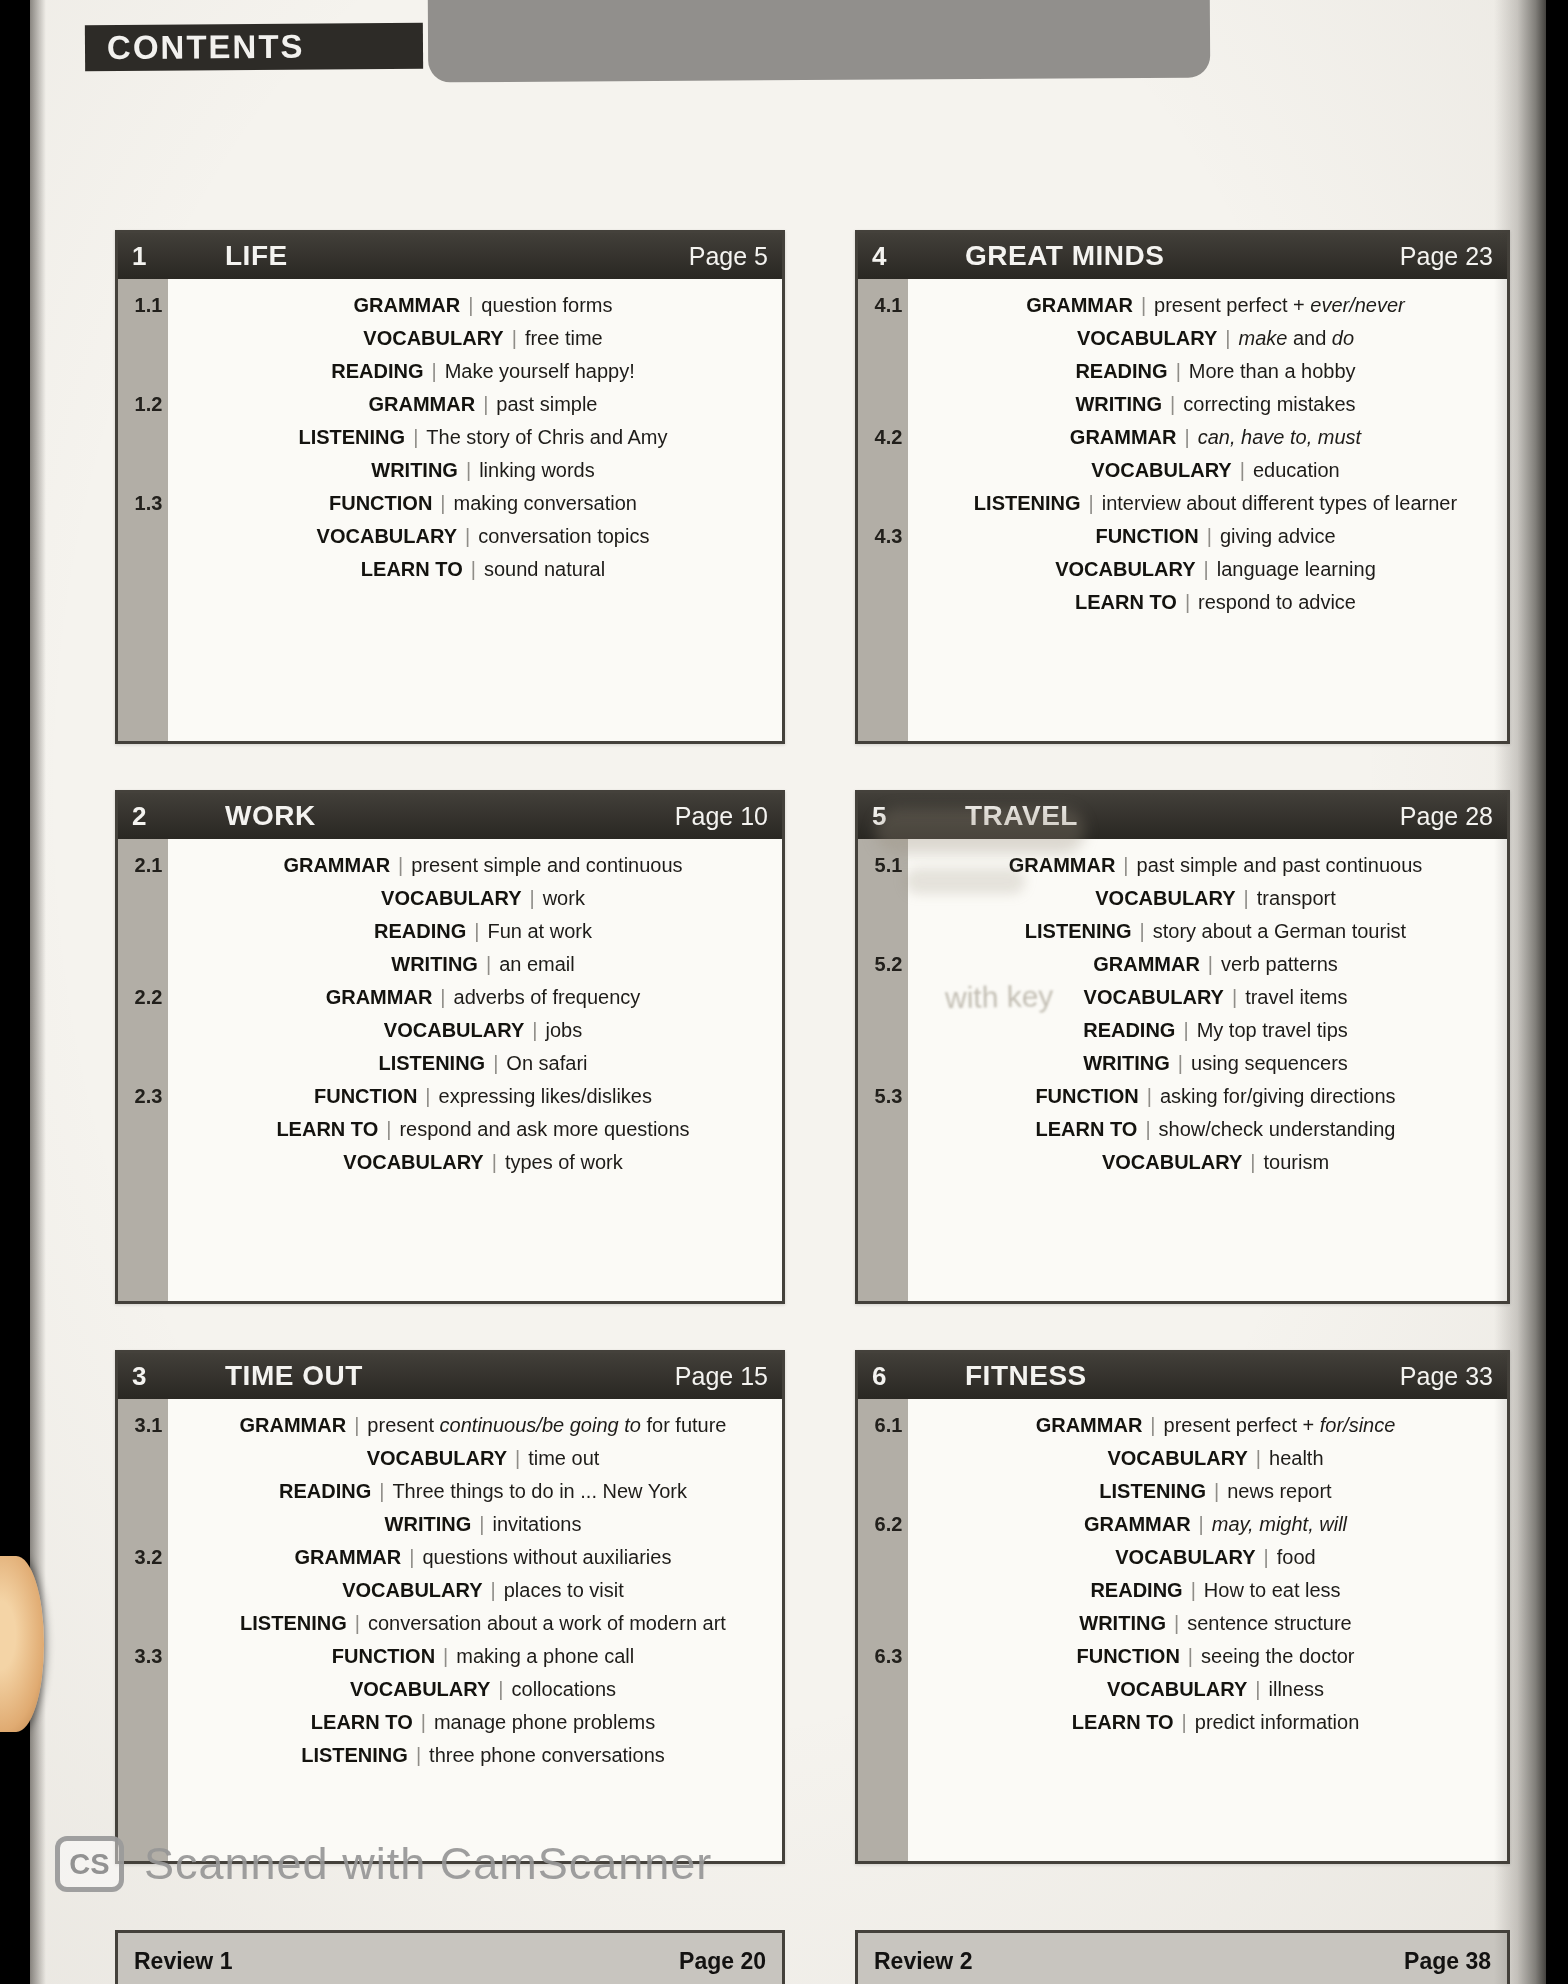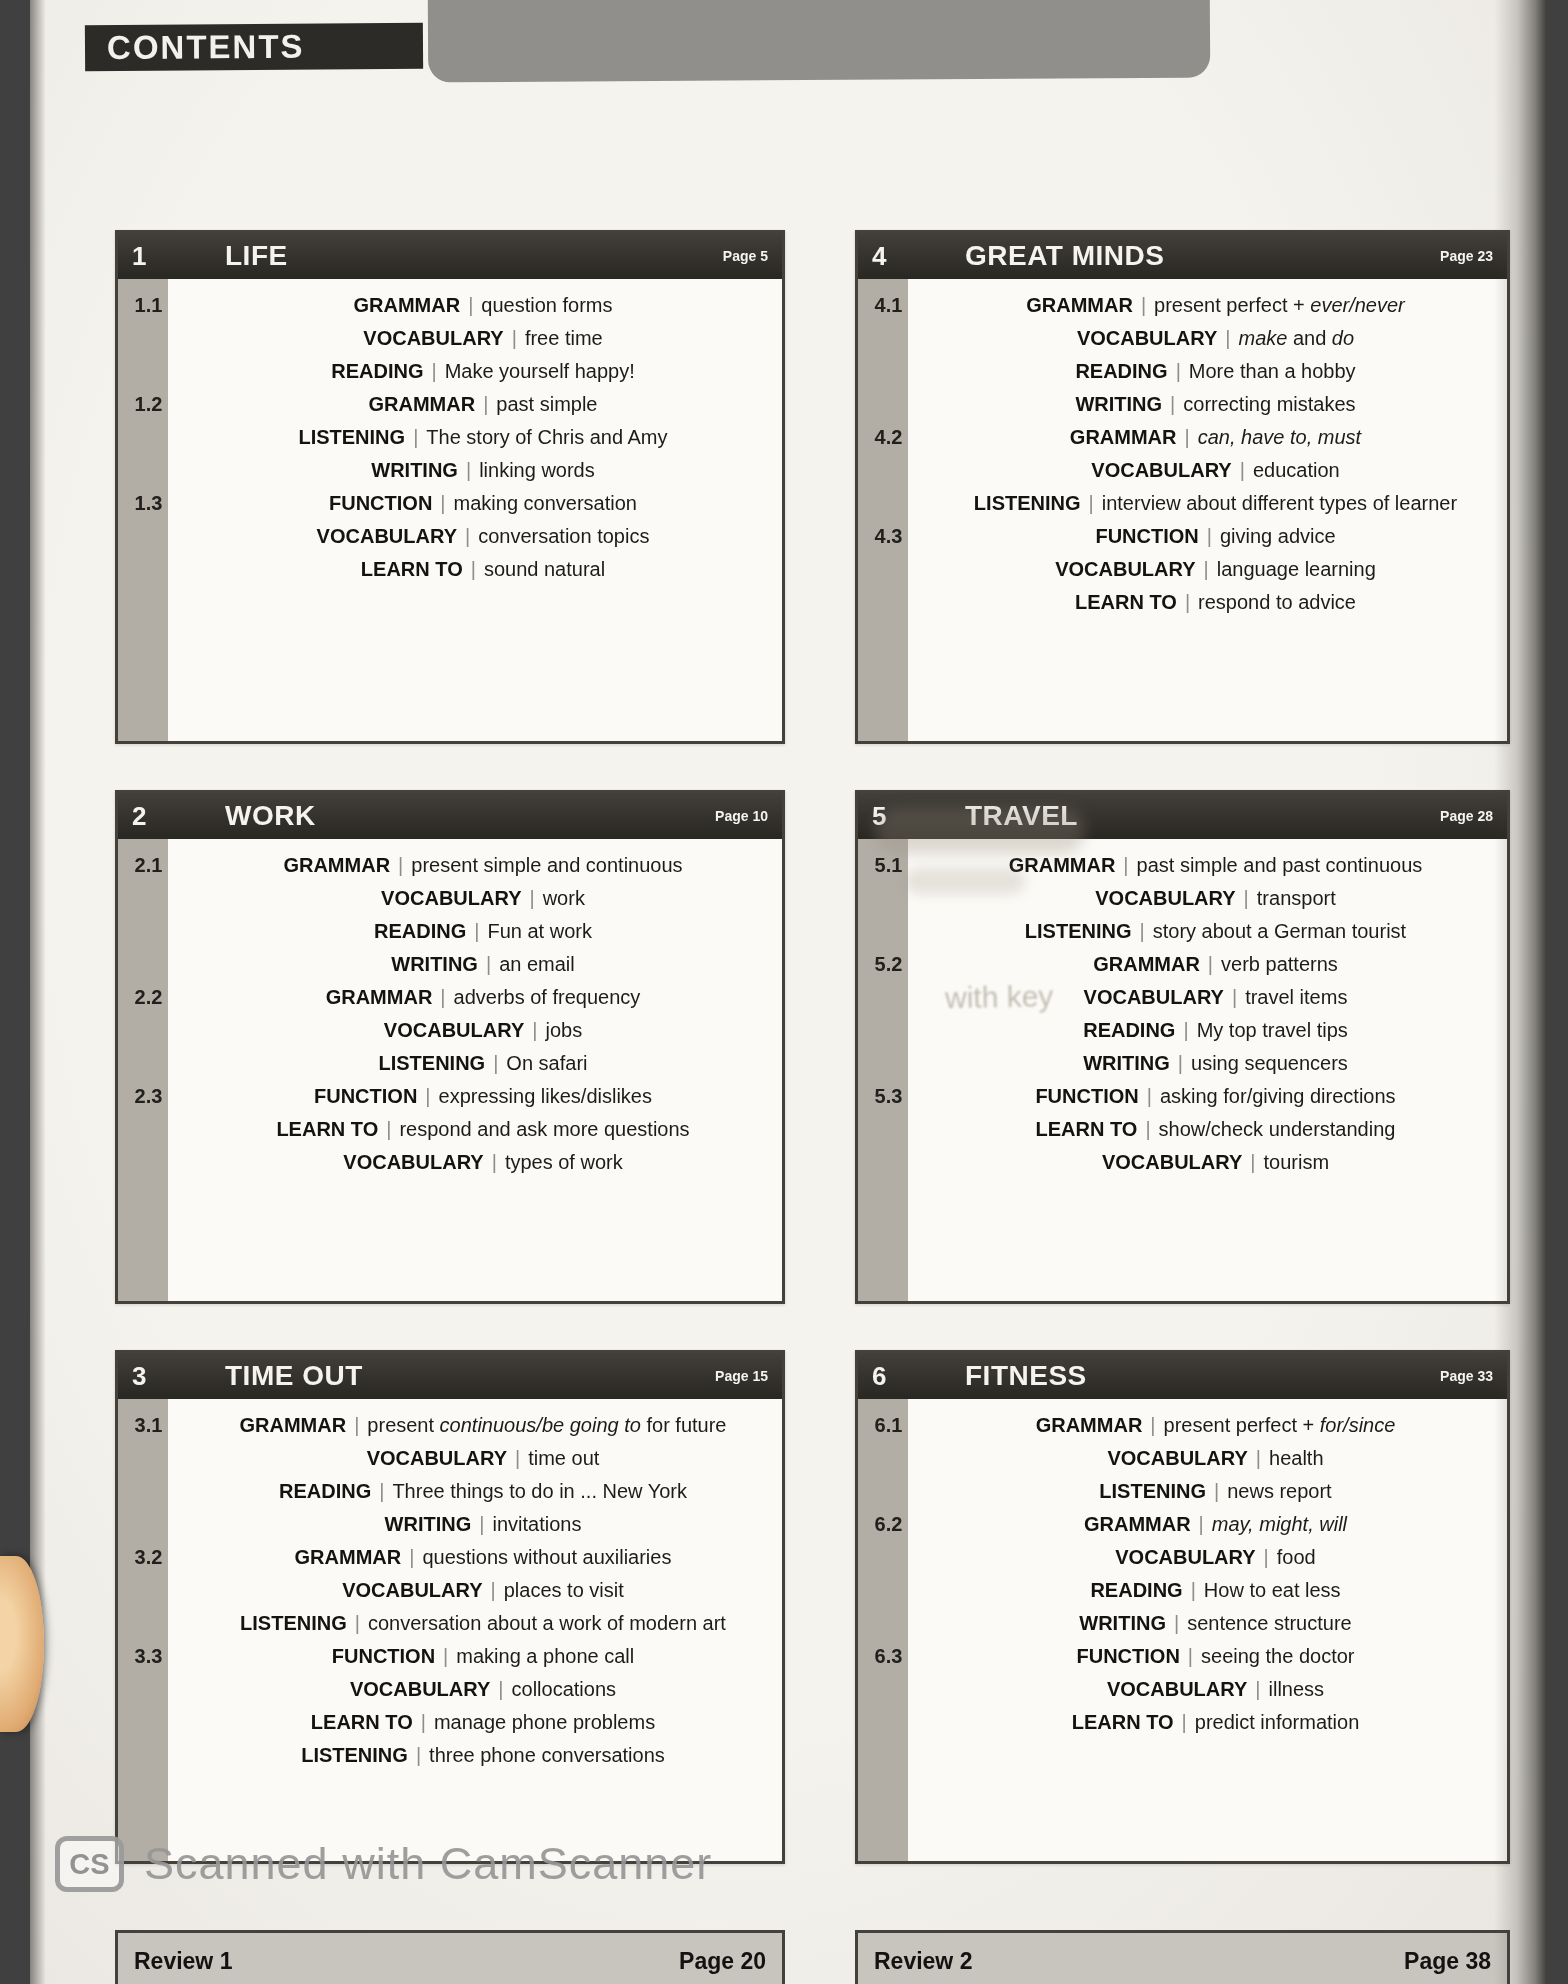--- a/index.html
+++ b/index.html
@@ -1,16 +1,16 @@
 <!DOCTYPE html>
 <html><head>
 <meta charset="utf-8">
 <style>
   html,body{margin:0;padding:0;background:#181716;}
-  .screen{position:relative;width:1568px;height:1984px;overflow:hidden;background:#404040;
+  .screen{position:relative;width:1568px;height:1984px;overflow:hidden;background:#000000;
           font-family:"Liberation Sans",sans-serif;}
   
   .page{position:absolute;left:30px;right:22px;top:0;bottom:0;background:#f5f3ee;}
   .page::after{content:"";position:absolute;inset:0;pointer-events:none;
     background:radial-gradient(ellipse at 45% 40%, rgba(255,255,255,0) 55%, rgba(120,110,95,.10) 100%);}
   .page-left-shadow{position:absolute;left:0;top:0;bottom:0;width:16px;z-index:8;pointer-events:none;
     background:linear-gradient(to right, rgba(35,30,25,.5), rgba(35,30,25,0));}
   .page-right-shadow{position:absolute;right:0;top:0;bottom:0;width:52px;z-index:8;pointer-events:none;
     background:linear-gradient(to right, rgba(60,55,50,0) 0%, rgba(60,55,50,.22) 45%, #807e79 80%, #44423e 100%);}
   .top-curl{position:absolute;left:398px;top:-14px;width:782px;height:94px;background:#918f8c;
@@ -23,21 +23,21 @@
   .units{position:absolute;left:85px;top:230px;display:flex;gap:70px;z-index:4;}
   .col{display:flex;flex-direction:column;gap:46px;}
   .col-left{width:670px;}
   .col-right{width:655px;}
   .unit-box{height:514px;border:3px solid #44413b;background:#fbfaf6;box-sizing:border-box;
     box-shadow:0 1px 3px rgba(0,0,0,.14);}
   .unit-header{display:flex;align-items:center;height:46px;color:#f4f3f0;
     background:linear-gradient(#423f39,#292722);}
   .unit-num{flex:0 0 50px;padding-left:14px;box-sizing:content-box;font-size:26px;font-weight:bold;}
   .unit-title{flex:1;padding-left:2px;font-size:28px;font-weight:bold;letter-spacing:.5px;margin-left:41px;}
-  .unit-page{padding-right:14px;font-size:14px;font-weight:bold;}
+  .unit-page{padding-right:14px;font-size:25px;font-weight:normal;}
   .unit-body{height:calc(100% - 46px);box-sizing:border-box;padding-top:10px;
     background:linear-gradient(90deg,#b2aea6 0,#b2aea6 50px,rgba(0,0,0,0) 50px);}
   .lesson{display:flex;text-align:center;}
   .lesson-num{flex:0 0 50px;box-sizing:border-box;padding-left:11px;font-weight:bold;
     font-size:20px;line-height:33px;color:#22201c;}
   .lesson-rows{flex:1;padding-left:16px;min-width:0;}
   .content-row{font-size:20px;line-height:33px;color:#1e1c19;white-space:nowrap;}
   .row-label{font-weight:bold;color:#14130f;}
   .row-sep{color:#8f8d88;margin:0 8px;}
   .content-row em{font-style:italic;}

